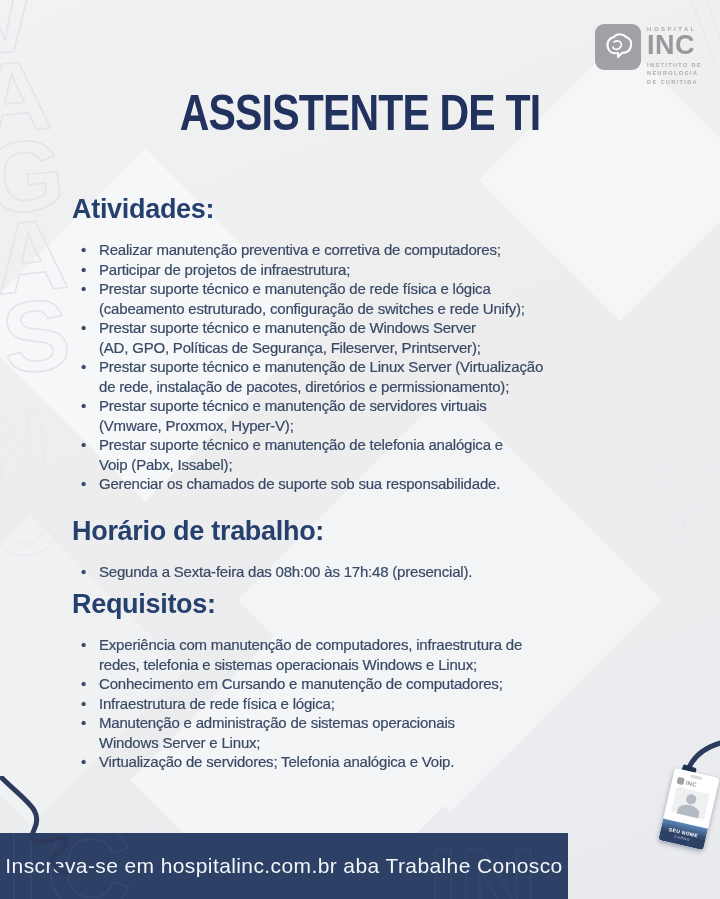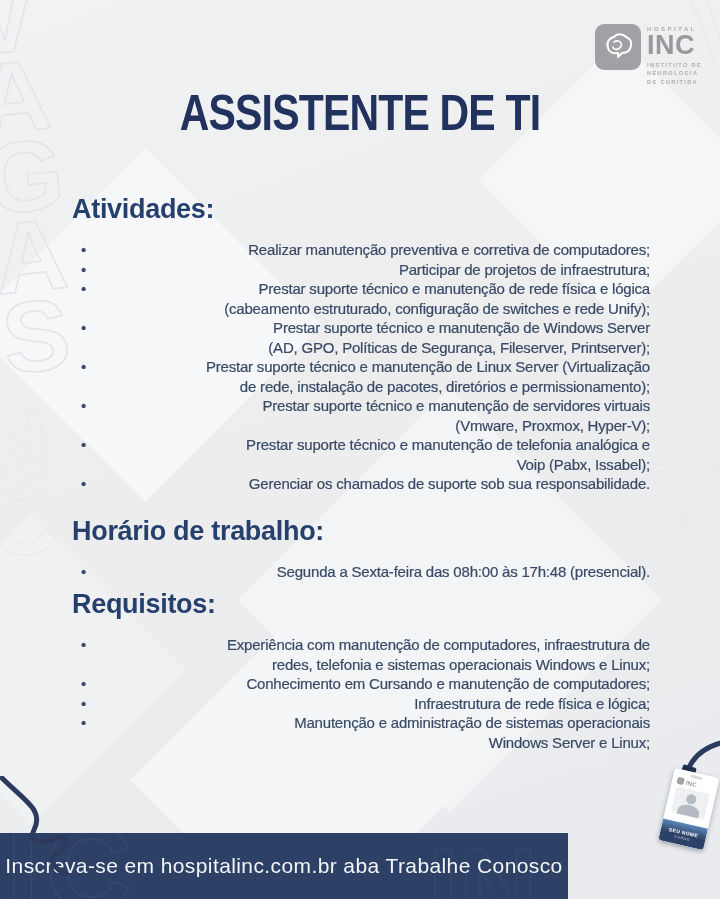--- a/index.html
+++ b/index.html
@@ -36,21 +36,21 @@
   .title{
     position:absolute;top:84px;left:0;width:720px;margin:0;text-align:center;
     font-size:50px;font-weight:bold;color:#22325f;letter-spacing:-1px;
     transform:scaleX(.82);transform-origin:50% 50%;
   }
   
   .content{position:absolute;left:72px;top:194px;width:578px;}
   .content h2{
     margin:0;font-size:27px;font-weight:bold;color:#26406e;letter-spacing:-.3px;
   }
-  .content ul{list-style:none;margin:15px 0 0 0;padding:0;text-align:right;}
+  .content ul{list-style:none;margin:15px 0 0 0;padding:0;}
   .content li{
     position:relative;padding-left:27px;margin:0;
     font-size:15px;line-height:19.5px;letter-spacing:-.2px;color:#394a66;
     white-space:pre-line;font-weight:bold;-webkit-text-stroke:.2px #394a66;
     font-weight:normal;
   }
   .content li::before{content:"•";position:absolute;left:9px;top:0;color:#394a66;}
   .sec-horario{margin-top:22px;}
   .sec-requisitos{margin-top:8px;}
   
@@ -161,20 +161,21 @@
 
     <section class="sec-requisitos">
       <h2>Requisitos:</h2>
       <ul>
         <li>Experiência com manutenção de computadores, infraestrutura de
 redes, telefonia e sistemas operacionais Windows e Linux;</li>
         <li>Conhecimento em Cursando e manutenção de computadores;</li>
         <li>Infraestrutura de rede física e lógica;</li>
         <li>Manutenção e administração de sistemas operacionais
 Windows Server e Linux;</li>
+        <li>Virtualização de servidores; Telefonia analógica e Voip.</li>
       </ul>
     </section>
   </main>
 
   <svg class="cord-left" width="100" height="110" viewBox="0 0 100 110">
     <path d="M2 2 C 26 26, 44 34, 34 54 C 26 70, 48 66, 58 62 C 70 58, 66 74, 56 78 C 46 82, 56 94, 66 98" stroke="#2c3a5e" stroke-width="5" fill="none" stroke-linecap="round"></path>
   </svg>
 
   <div class="badge-wrap">
     <svg class="badge-cord" width="84" height="44" viewBox="0 0 84 44">

